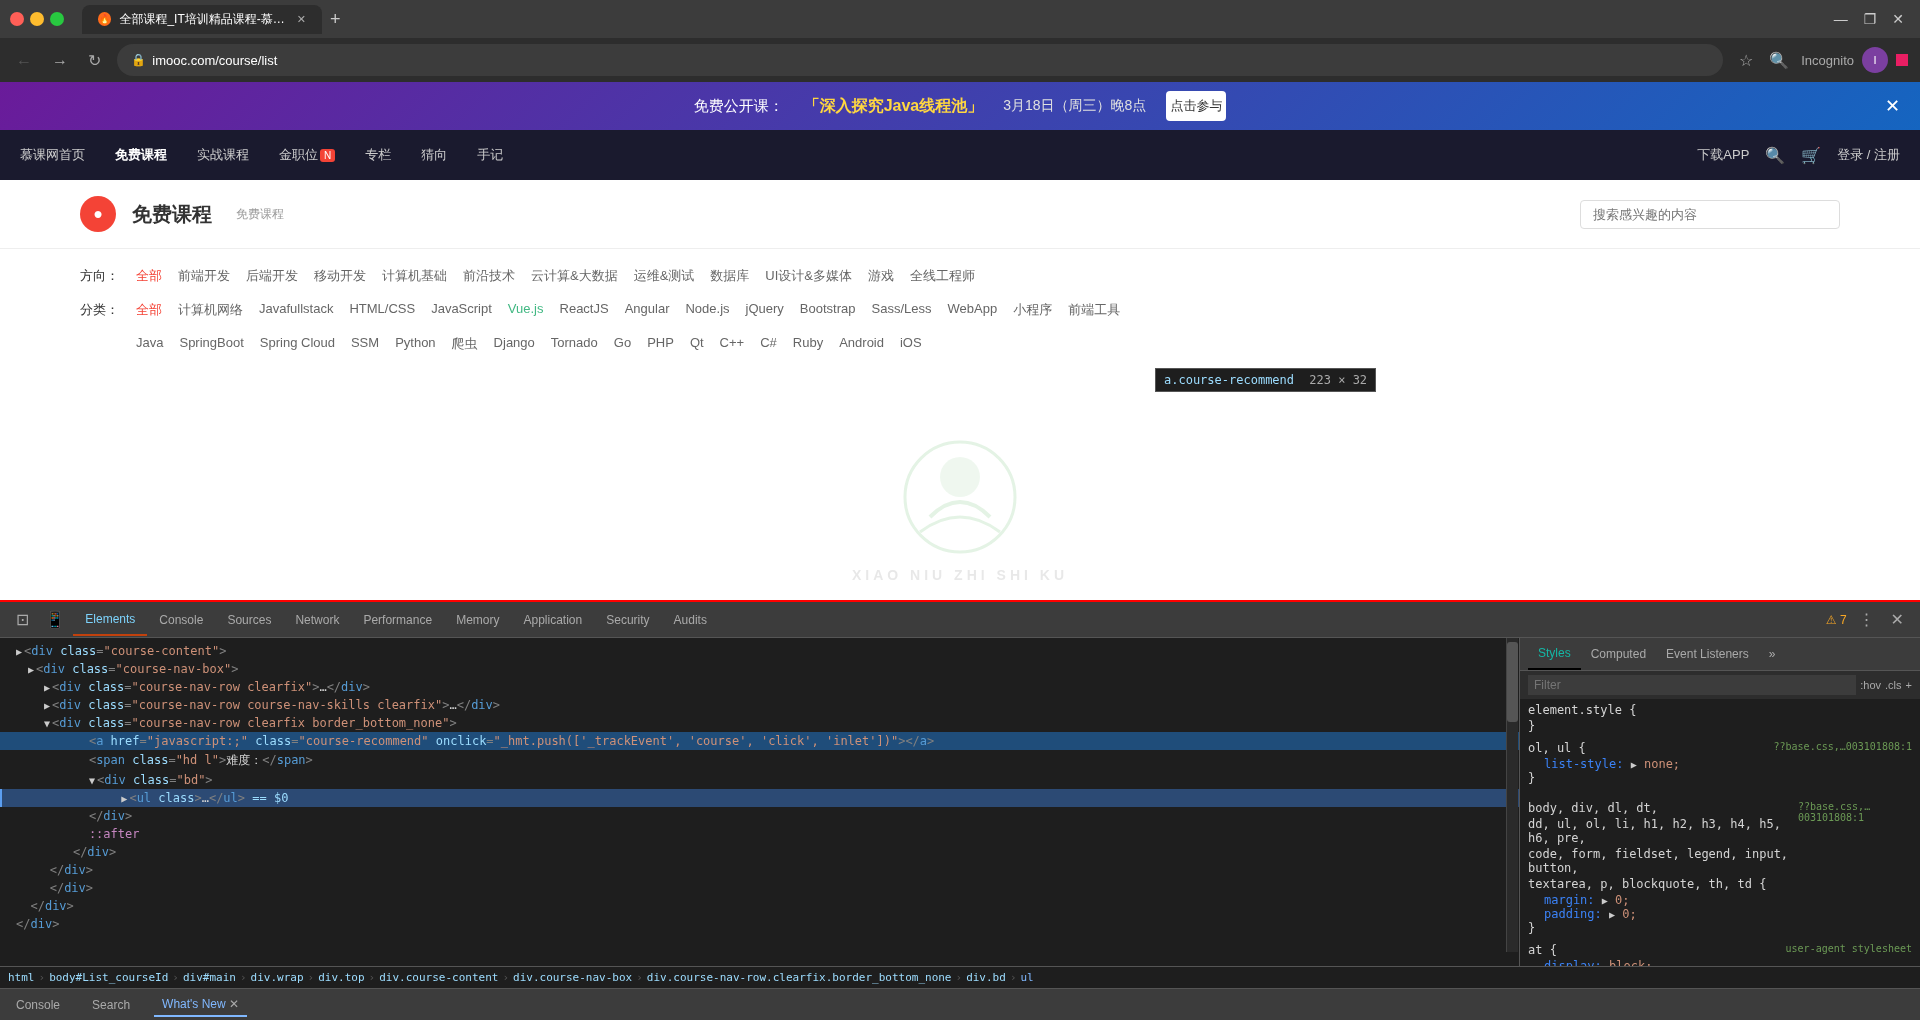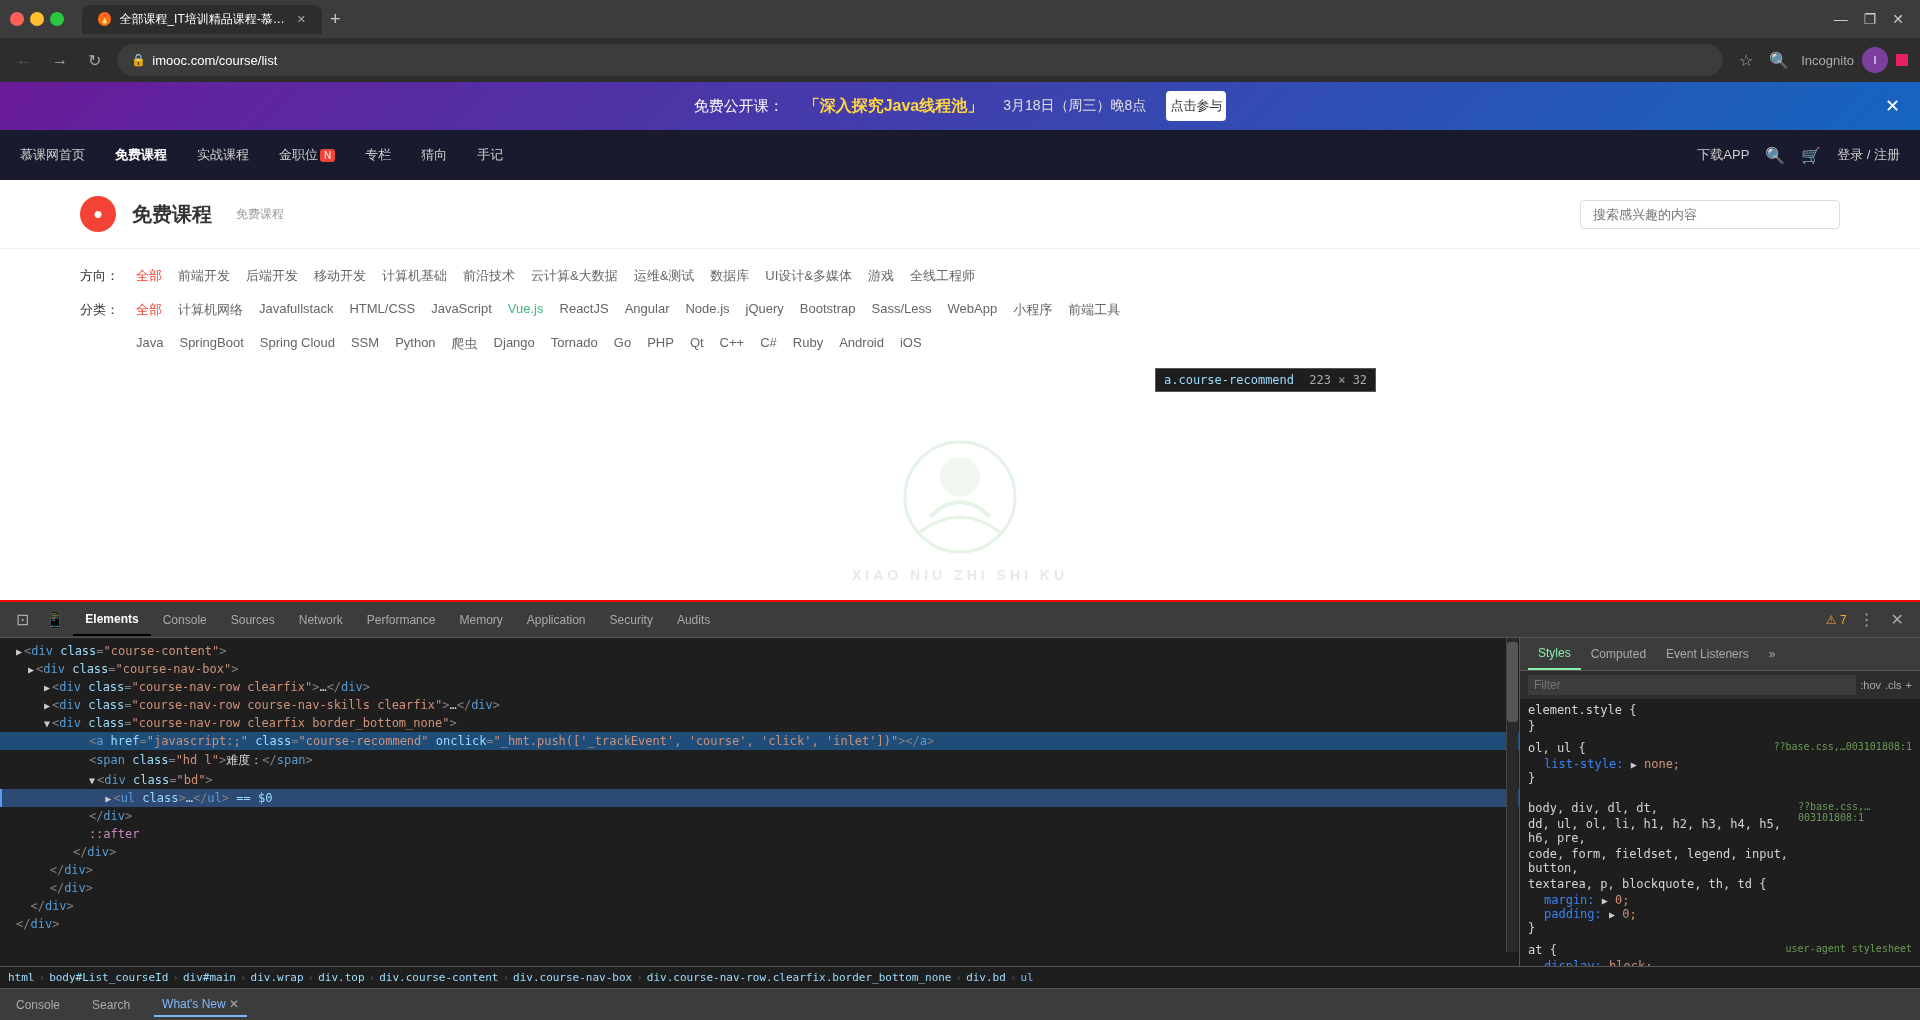--- a/index.html
+++ b/index.html
@@ -171,21 +171,21 @@
     .devtools-icon-btn { background: none; border: none; color: #aaa; cursor: pointer; font-size: 16px; padding: 0 8px; }
     .devtools-tab {
       color: #aaa;
       font-size: 12px;
       padding: 8px 12px;
       cursor: pointer;
       border: none;
       background: none;
       white-space: nowrap;
     }
-    .devtools-tab.active { color: #ffffff; border-bottom: 2px solid #000000; font-weight: bold; }
+    .devtools-tab.active { color: #7dd3fc; border-bottom: 2px solid #c2410c; }
     .devtools-tab-right { margin-left: auto; display: flex; align-items: center; }
     .warning-badge { background: none; color: #f9a825; font-size: 12px; padding: 4px; }
 
     
     .devtools-body { display: flex; flex: 1; overflow: hidden; }
 
     
     .elements-panel {
       flex: 1;
       background: #1e1e1e;
@@ -194,21 +194,21 @@
       font-size: 12px;
       padding: 4px 0;
       border-right: 1px solid #555;
     }
     .html-line { padding: 2px 8px 2px 16px; white-space: nowrap; color: #d4d4d4; cursor: pointer; }
     .html-line.selected { background: #1f4d7a; }
     .html-line.highlight { background: #2c4a74; border-left: 2px solid #5b9ef0; }
     .indent1 { padding-left: 28px; }
     .indent2 { padding-left: 44px; }
     .indent3 { padding-left: 60px; }
-    .indent4 { padding-left: 60px; }
+    .indent4 { padding-left: 76px; }
     .html-tag { color: #808080; }
     .html-element { color: #569cd6; }
     .html-attr-name { color: #9cdcfe; }
     .html-attr-val { color: #ce9178; }
     .html-text { color: #d4d4d4; }
     .expand-arrow { color: #ccc; margin-right: 2px; font-size: 10px; }
     .dollar-eq { color: #9cdcfe; }
     .pseudo { color: #c586c0; }
 
     
@@ -227,21 +227,21 @@
     }
     .style-tab {
       color: #aaa;
       font-size: 12px;
       padding: 8px 10px;
       cursor: pointer;
       background: none;
       border: none;
       white-space: nowrap;
     }
-    .style-tab.active { color: #86efac; border-bottom: 2px solid #86efac; }
+    .style-tab.active { color: #14b8a6; border-bottom: 2px solid #000000; }
     .styles-filter {
       padding: 4px 8px;
       background: #2d2d2d;
       display: flex;
       align-items: center;
       gap: 4px;
     }
     .styles-filter-input {
       flex: 1;
       background: #3c3c3c;

